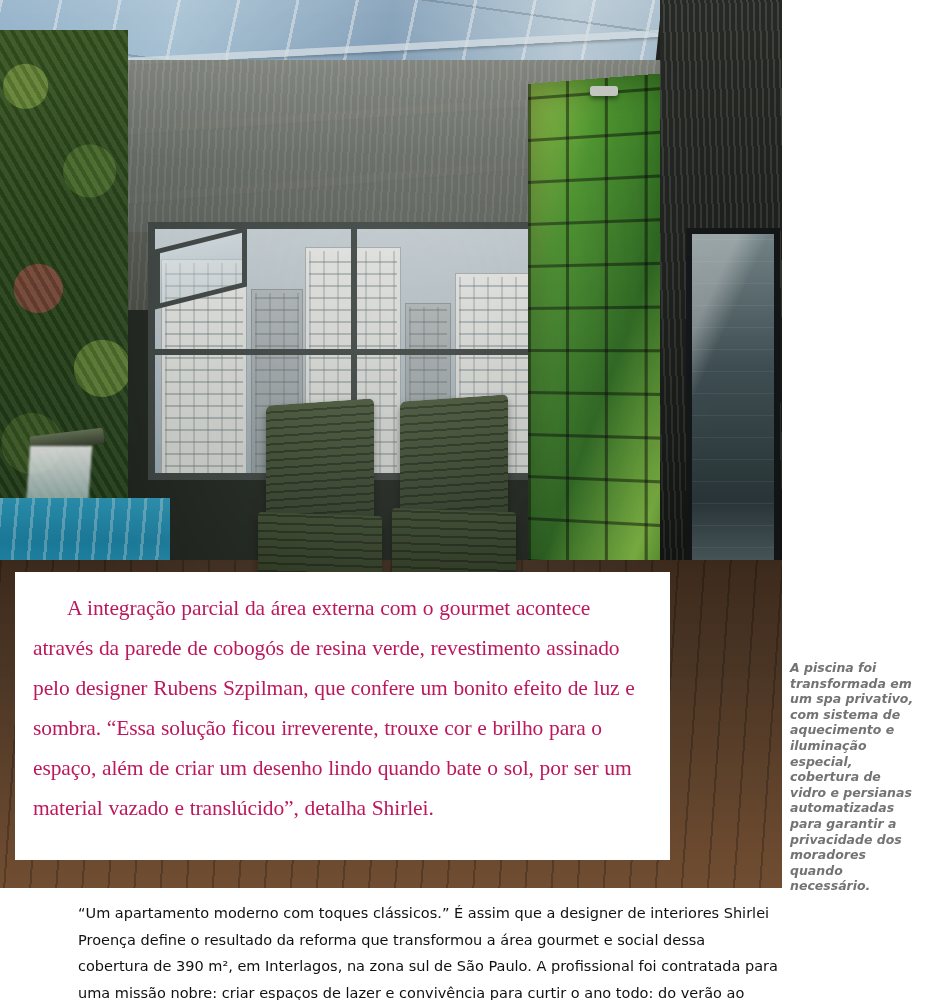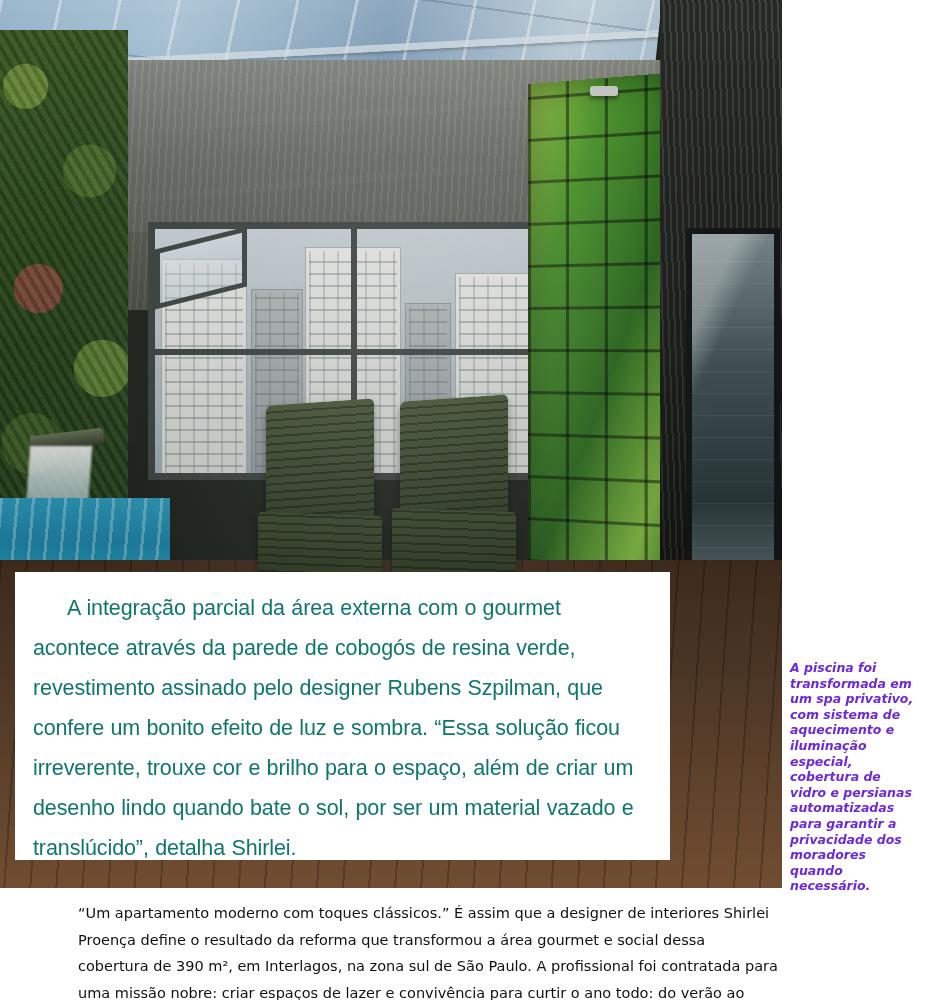--- a/index.html
+++ b/index.html
@@ -265,40 +265,40 @@
     left: 15px;
     top: 572px;
     width: 655px;
     height: 288px;
     background: #ffffff;
     box-sizing: border-box;
     padding: 16px 18px 10px 18px;
   }
   .pullquote p {
     margin: 0;
-    font-family: Liberation Sans, sans-serif;
+    font-family: Liberation Serif, serif;
     font-size: 21.5px;
     line-height: 40px;
-    color: #0f766e;
+    color: #be185d;
     text-indent: 34px;
     letter-spacing: -0.1px;
     word-spacing: 0.5px;
   }
 
   
   .caption {
     position: absolute;
     left: 790px;
     top: 660px;
     width: 130px;
     font-family: "DejaVu Sans", sans-serif;
     font-style: italic;
     font-size: 12.5px;
     line-height: 15.6px;
-    color: #6d28d9;
+    color: #737373;
     font-weight: 600;
   }
 
   
   .body-text {
     position: absolute;
     left: 78px;
     top: 900px;
     width: 700px;
     font-family: "DejaVu Sans", sans-serif;

